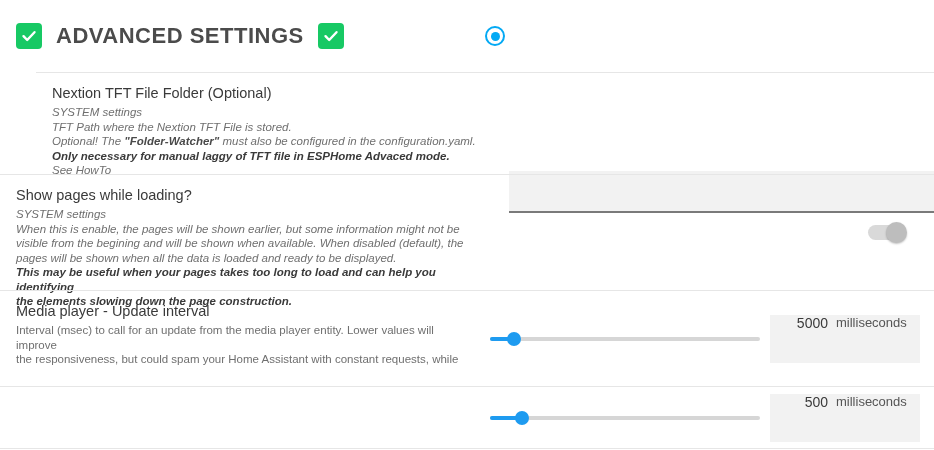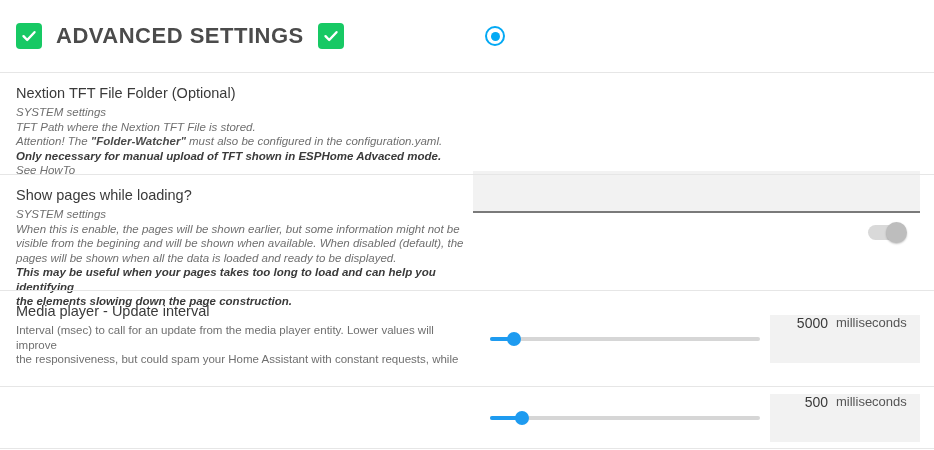--- a/index.html
+++ b/index.html
@@ -190,21 +190,21 @@
     font-size: 14px;
     color: #3a3a3a;
     padding-right: 8px;
     box-sizing: border-box;
   }
   .numberbox .unit {
     font-size: 13px;
     color: #555;
   }
 
-  .row-folder { height: 102px; }
+  .row-folder { height: 102px; margin-left: 36px; }
   .row-pages  { height: 116px; }
   .row-update { height: 96px; }
   .row-delay  { height: 62px; }
 </style>
 </head>
 <body>
 
 <div class="page">
 
   <div class="header">
@@ -222,22 +222,22 @@
     <span class="radio-outer">
       <span class="radio-inner"></span>
     </span>
   </div>
 
   <div class="row row-folder">
     <div class="row-title">Nextion TFT File Folder (Optional)</div>
     <div class="desc">
       <div>SYSTEM settings</div>
       <div>TFT Path where the Nextion TFT File is stored.</div>
-      <div><span class="ital">Attention! The </span><span class="bold-ital">"Folder-Watcher"</span><span class="ital"> must also be configured in the configuration.yaml.</span></div>
-      <div class="bold">Only necessary for manual upload of TFT shown in ESPHome Advaced mode.</div>
+      <div><span class="ital">Optional! The </span><span class="bold-ital">"Folder-Watcher"</span><span class="ital"> must also be configured in the configuration.yaml.</span></div>
+      <div class="bold">Only necessary for manual laggy of TFT file in ESPHome Advaced mode.</div>
       <div>See HowTo</div>
     </div>
     <div class="textfield" title=""></div>
   </div>
 
   <div class="row row-pages">
     <div class="row-title">Show pages while loading?</div>
     <div class="desc">
       <div>SYSTEM settings</div>
       <div>When this is enable, the pages will be shown earlier, but some information might not be</div>

